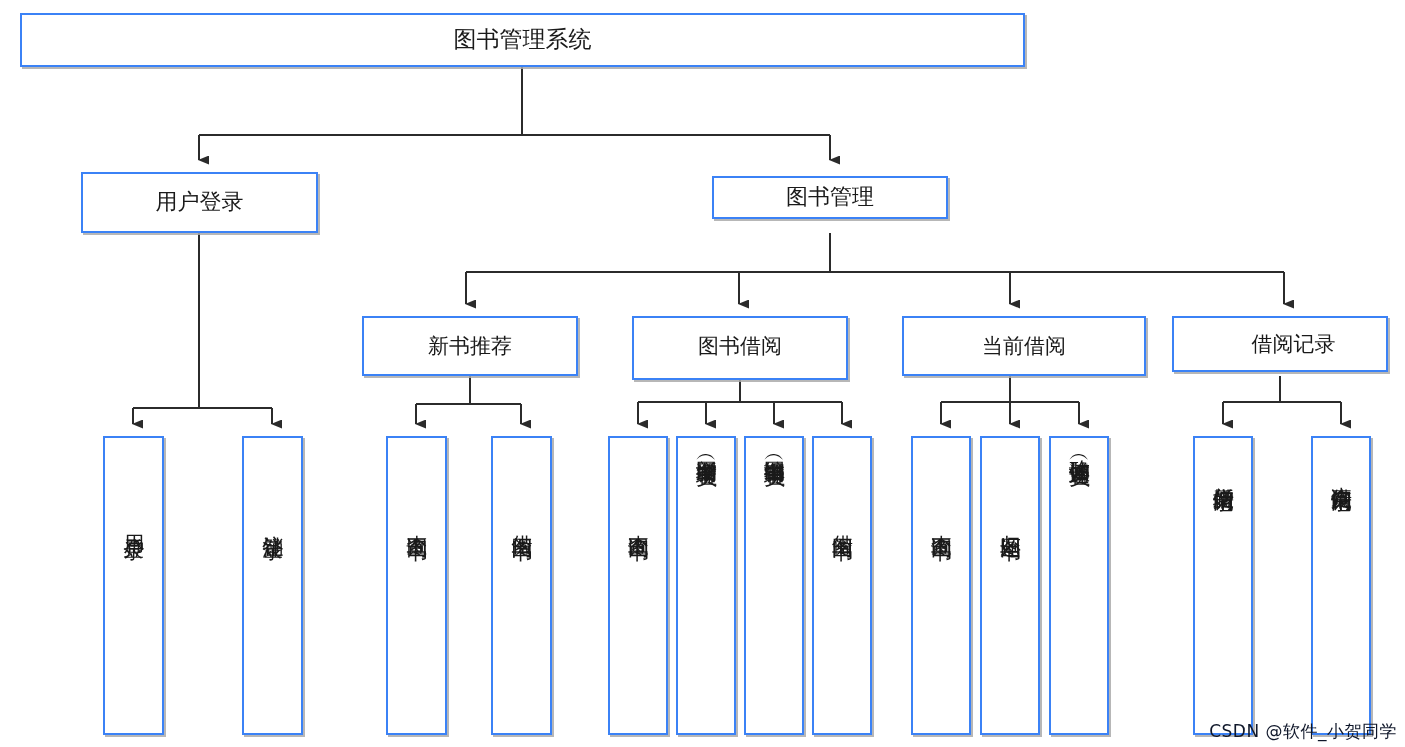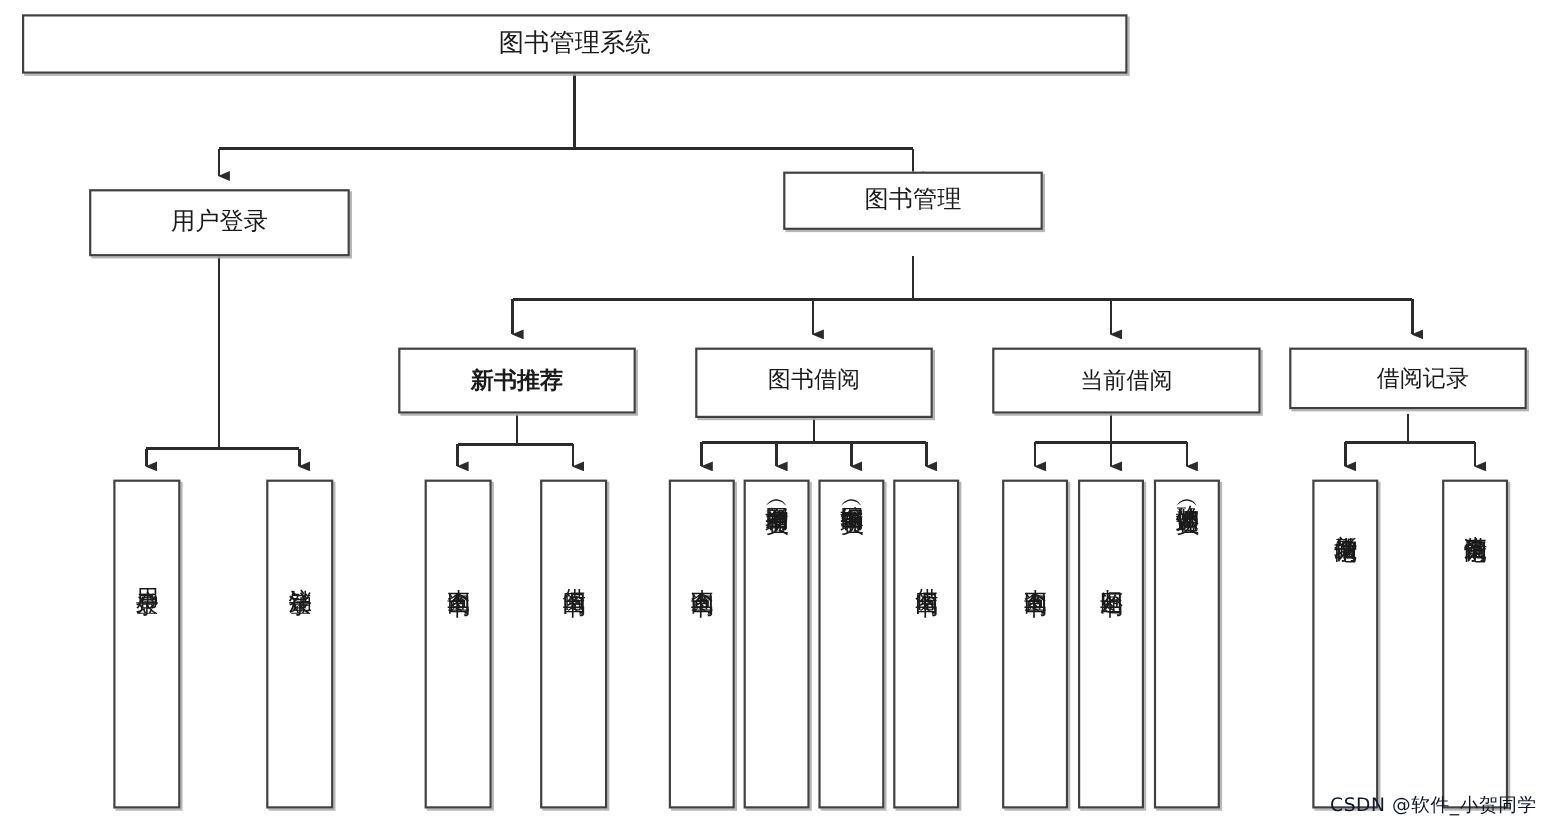--- a/index.html
+++ b/index.html
@@ -25,21 +25,21 @@
     top: 0;
     width: 1405px;
     height: 747px;
     pointer-events: none;
   }
   
   .node {
     position: absolute;
     box-sizing: border-box;
     background: #ffffff;
-    border: 2px solid #404040;
+    border: 2px solid #3b82f6;
     box-shadow: 2px 2px 0 0 rgba(170,170,170,0.85);
     display: flex;
     align-items: center;
     justify-content: center;
     color: #1a1a1a;
   }
   .node-label {
     display: block;
     text-align: center;
     line-height: 1.28;
@@ -143,25 +143,25 @@
   </svg>
 
   <div class="node level-root" style="left:20px; top:13px; width:1005px; height:54px;">
     <span class="node-label">图书管理系统</span>
   </div>
 
   <div class="node level-2" style="left:81px; top:172px; width:237px; height:61px;">
     <span class="node-label">用户登录</span>
   </div>
 
-  <div class="node level-2" style="left:712px; top:156px; width:236px; height:53px;">
+  <div class="node level-2" style="left:712px; top:176px; width:236px; height:43px;">
     <span class="node-label">图书管理</span>
   </div>
 
-  <div class="node level-3" style="left:362px; top:316px; width:216px; height:60px;font-weight:bold;">
+  <div class="node level-3" style="left:362px; top:316px; width:216px; height:60px;">
     <span class="node-label">新书推荐</span>
   </div>
 
   <div class="node level-3" style="left:632px; top:316px; width:216px; height:64px;font-family:Liberation Mono, monospace;">
     <span class="node-label">图书借阅</span>
   </div>
 
   <div class="node level-3" style="left:902px; top:316px; width:244px; height:60px;">
     <span class="node-label">当前借阅</span>
   </div>

